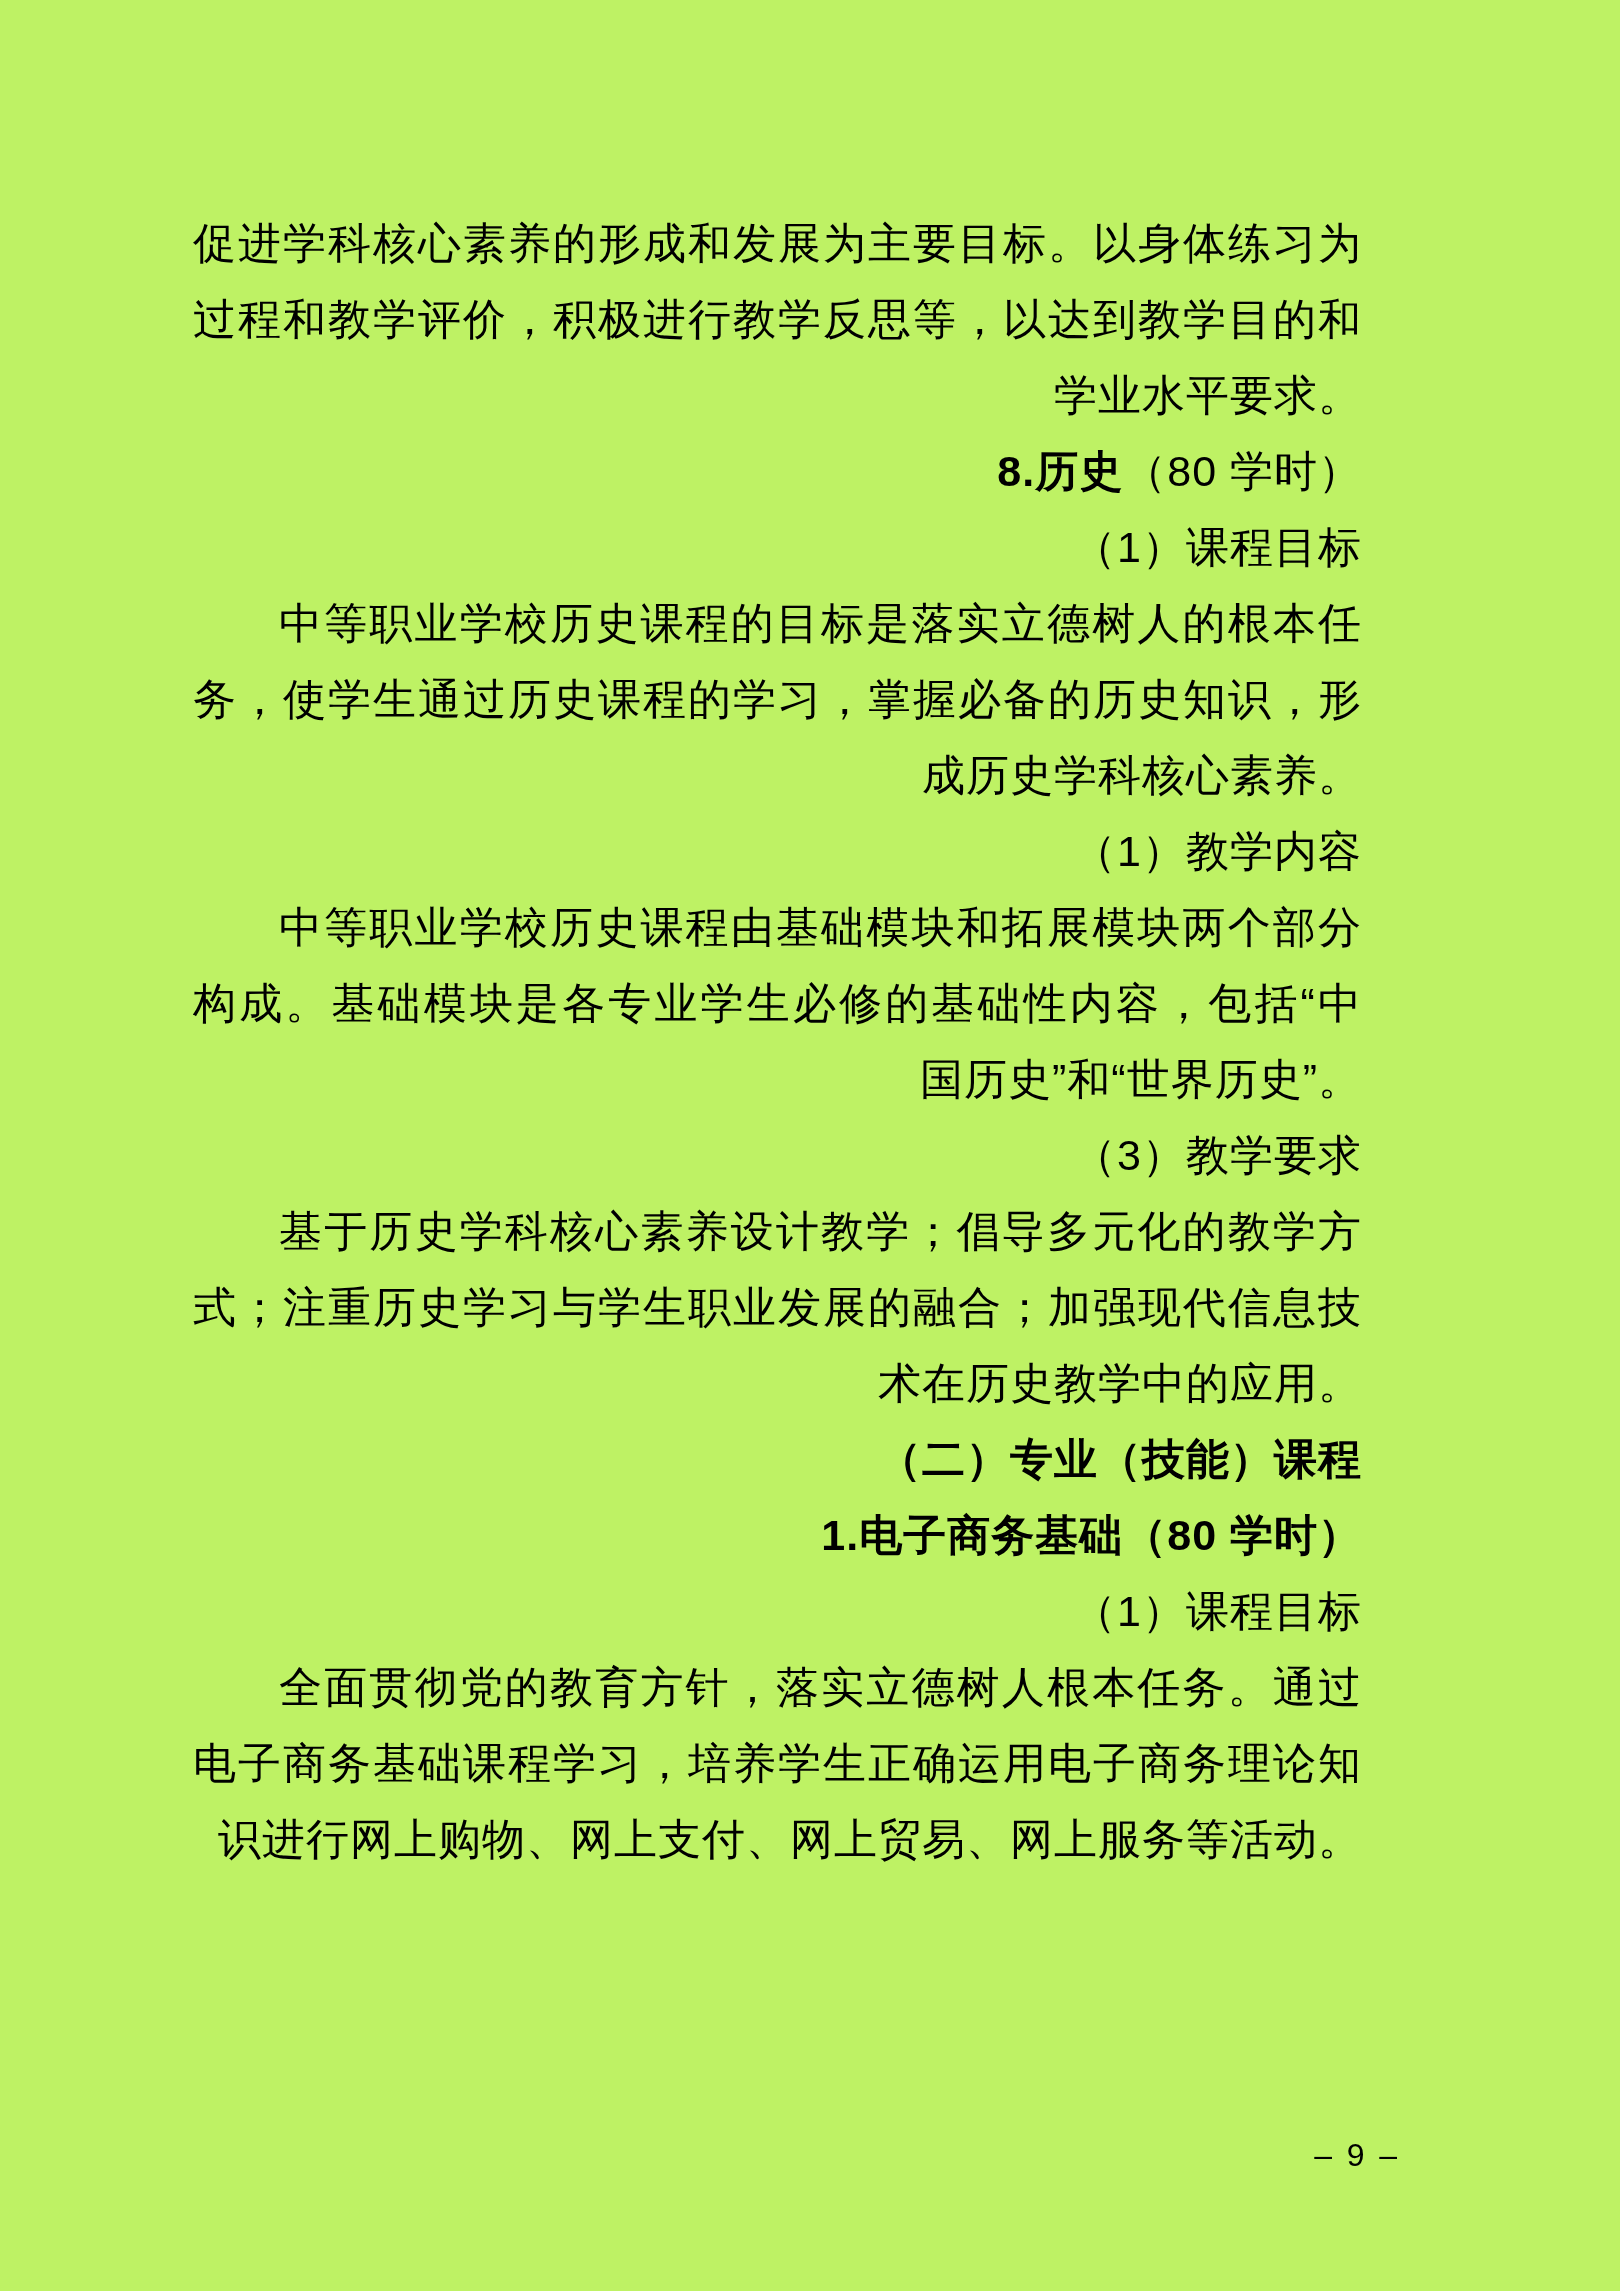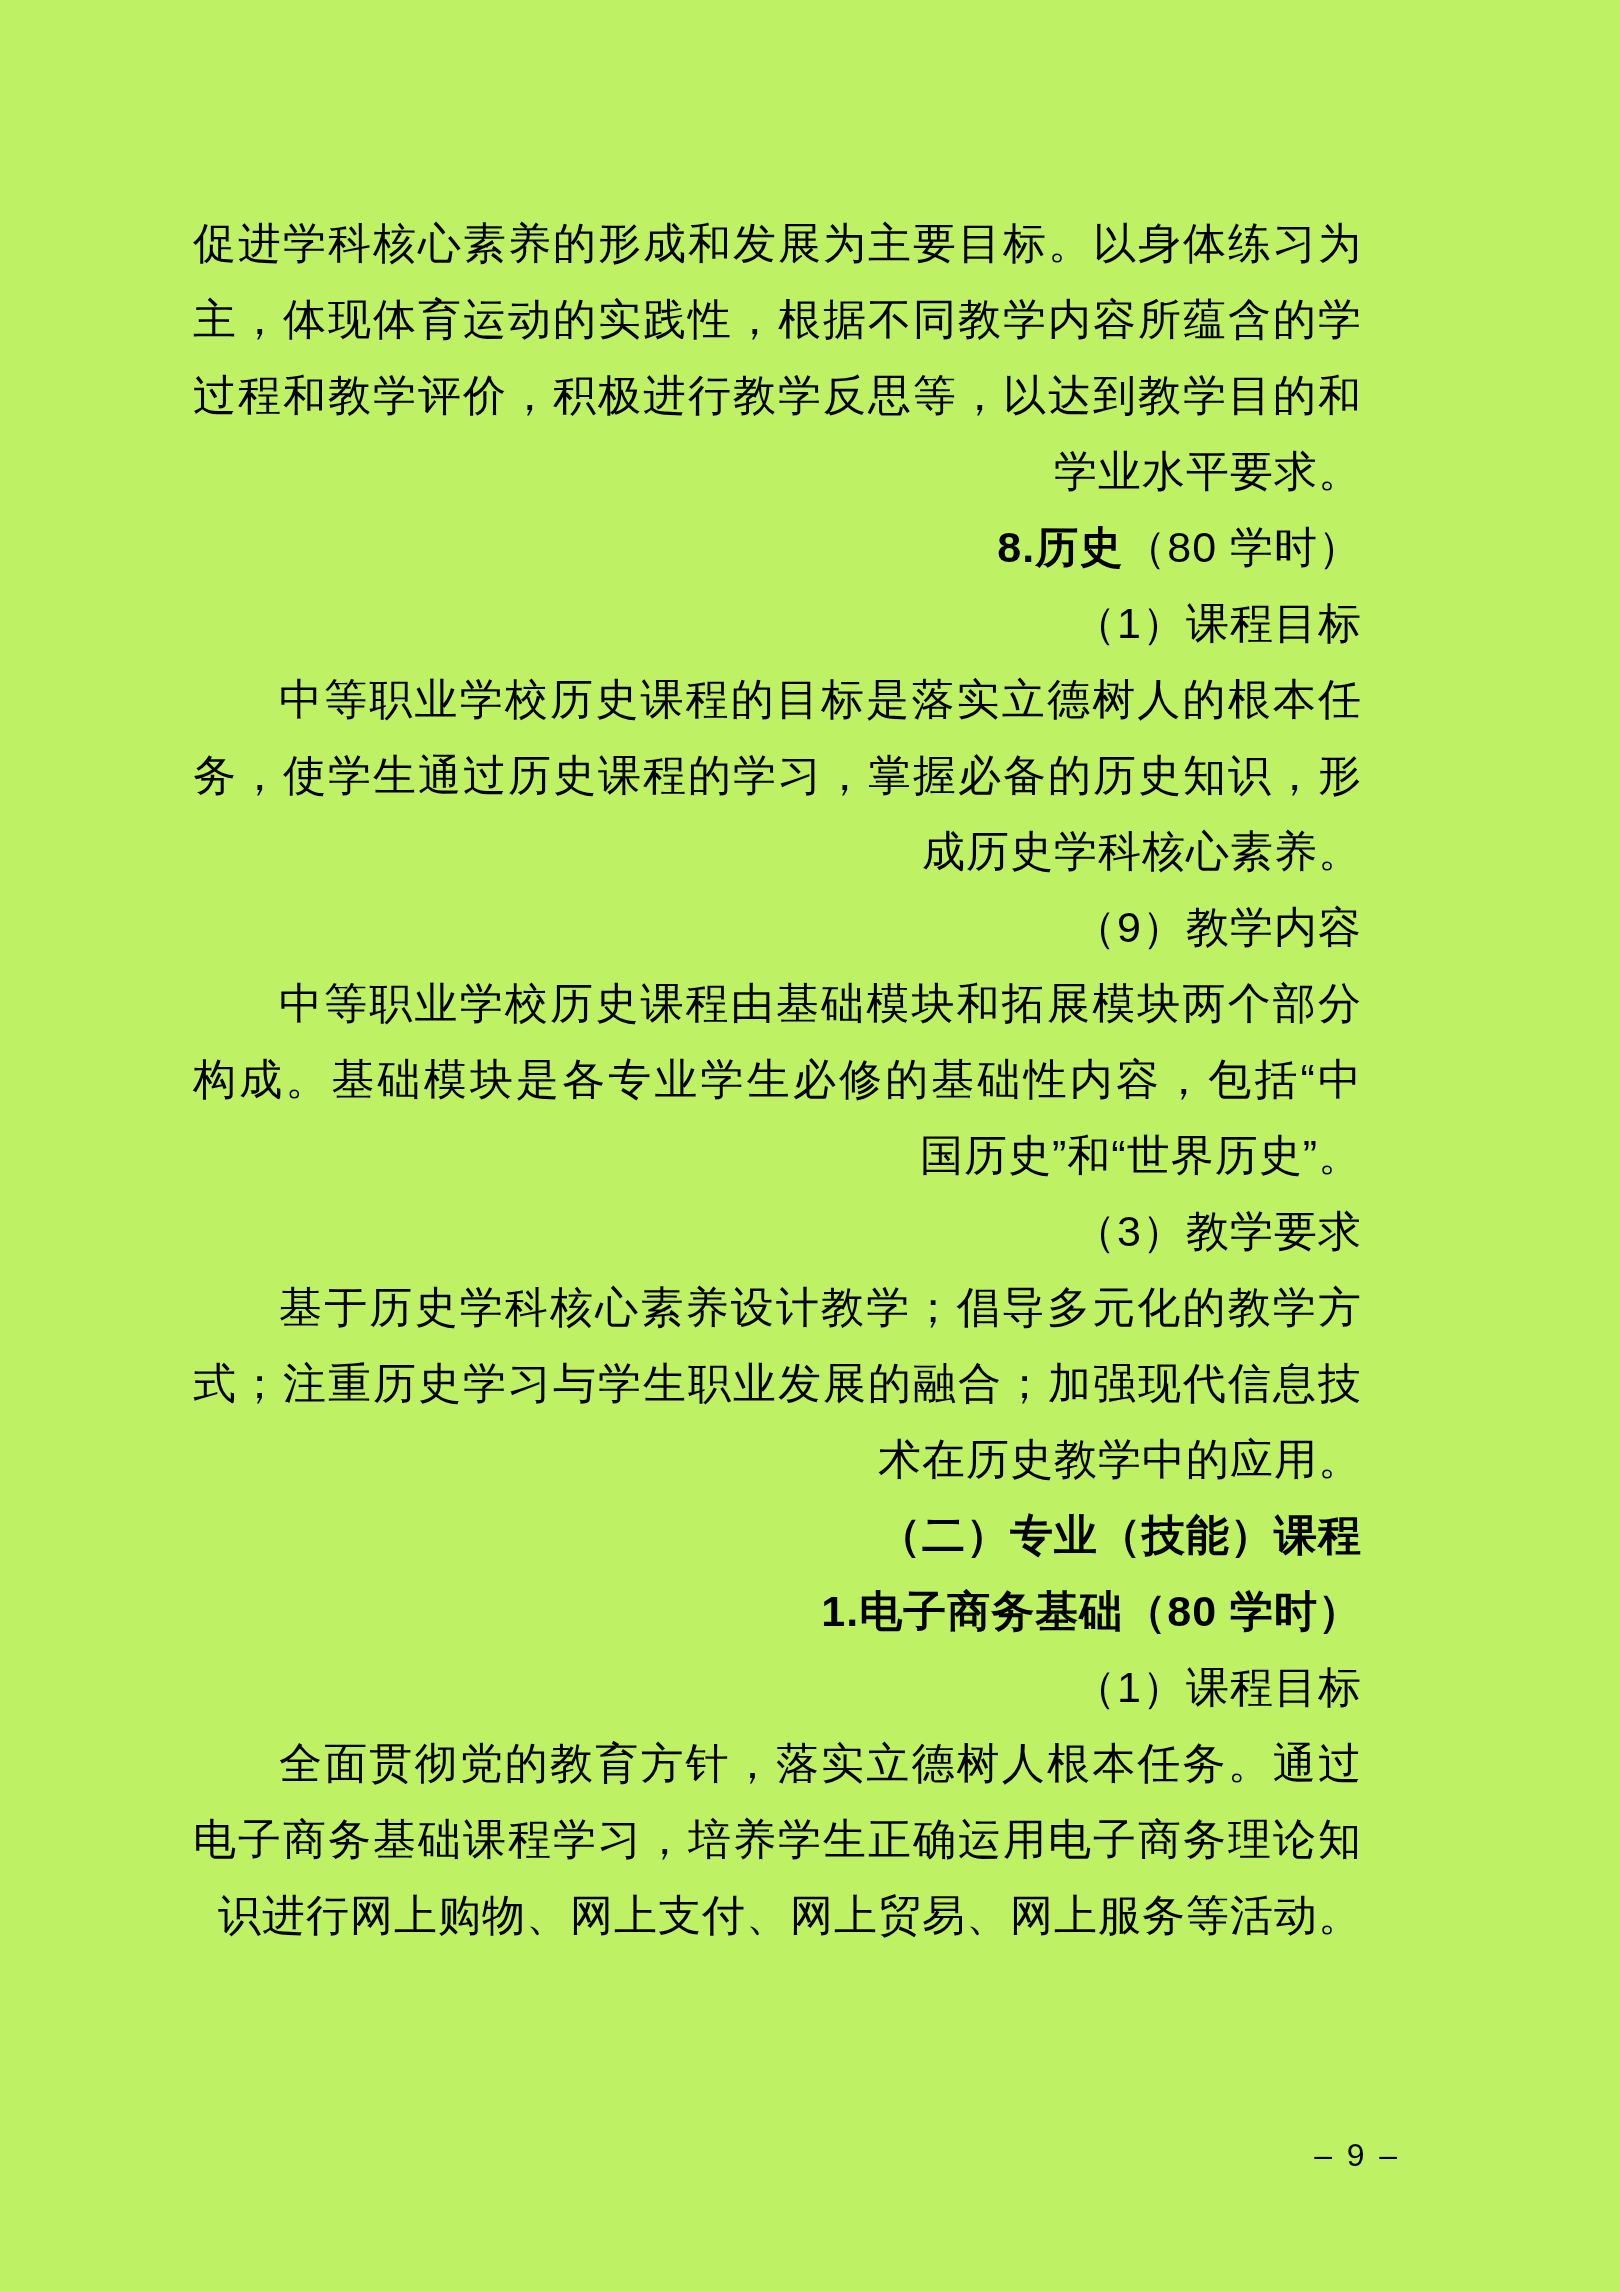--- a/index.html
+++ b/index.html
@@ -52,37 +52,36 @@
     color: #000000;
   }
 </style>
 </head>
 <body>
 
 <div class="page">
   <div class="content">
       <div class="block paragraph">
         <div class="line fill"><span class="">促进学科核心素养的形成和发展为主要目标。以身体练习为</span></div>
-        <div class="line fill"><span class="">主，体现体育运动的实践性，根据不同教学内容所蕴含的学</span></div>
         <div class="line fill"><span class="">过程和教学评价，积极进行教学反思等，以达到教学目的和</span></div>
         <div class="line"><span class="">学业水平要求。</span></div>
       </div>
       <div class="block heading indent-first">
         <div class="line"><span class="bold">8.历史</span><span class="">（80 学时）</span></div>
       </div>
       <div class="block subheading indent-first">
         <div class="line"><span class="">（1）课程目标</span></div>
       </div>
       <div class="block paragraph indent-first">
         <div class="line fill"><span class="">中等职业学校历史课程的目标是落实立德树人的根本任</span></div>
         <div class="line fill"><span class="">务，使学生通过历史课程的学习，掌握必备的历史知识，形</span></div>
         <div class="line"><span class="">成历史学科核心素养。</span></div>
       </div>
       <div class="block subheading indent-first">
-        <div class="line"><span class="">（9）教学内容</span></div>
+        <div class="line"><span class="">（1）教学内容</span></div>
       </div>
       <div class="block paragraph indent-first">
         <div class="line fill"><span class="">中等职业学校历史课程由基础模块和拓展模块两个部分</span></div>
         <div class="line fill"><span class="">构成。基础模块是各专业学生必修的基础性内容，包括“中</span></div>
         <div class="line"><span class="">国历史”和“世界历史”。</span></div>
       </div>
       <div class="block subheading indent-first">
         <div class="line"><span class="">（3）教学要求</span></div>
       </div>
       <div class="block paragraph indent-first">

